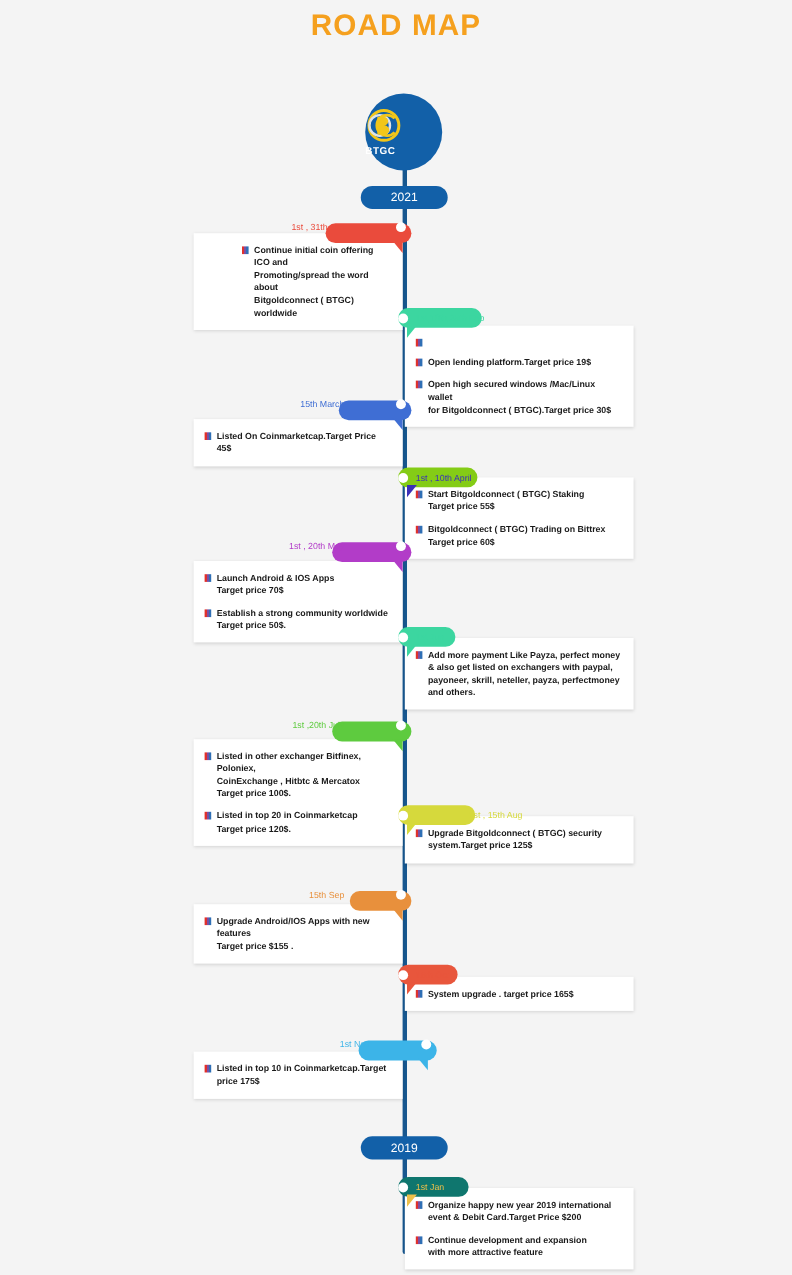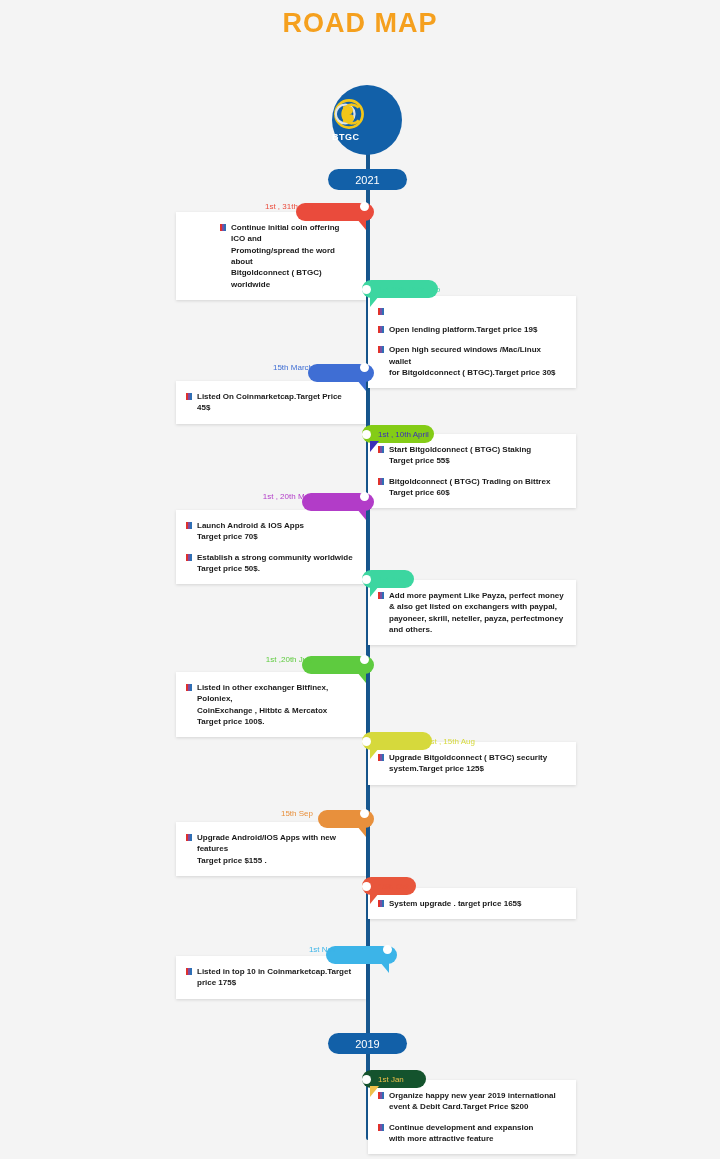--- a/index.html
+++ b/index.html
@@ -279,20 +279,25 @@
         <span class="dot"></span>
         <span class="blabel">1st  Jun</span>
       </div>
       <div class="card left" style="top: 672px;">
         <div class="bullet-item">
           <span class="bullet-mark"></span>
           <span class="bullet-text">Listed in other exchanger Bitfinex, Poloniex,
 CoinExchange , Hitbtc &amp; Mercatox
 Target price 100$.</span>
         </div>
+        <div class="bullet-item">
+          <span class="bullet-mark"></span>
+          <span class="bullet-text">Listed in top 20 in Coinmarketcap
+Target price 120$.</span>
+        </div>
       </div>
       <div class="badge left" style="top: 656px; background: rgb(94, 203, 63); color: rgb(94, 203, 63); width: 72px; left: 302px;">
         <span class="tail"></span>
         <span class="blabel">1st ,20th July</span>
         <span class="dot"></span>
       </div>
       <div class="card right" style="top: 742px;">
         <div class="bullet-item">
           <span class="bullet-mark"></span>
           <span class="bullet-text">Upgrade Bitgoldconnect ( BTGC)  security
@@ -344,21 +349,21 @@
           <span class="bullet-mark"></span>
           <span class="bullet-text">Organize happy new year 2019  international
 event &amp; Debit Card.Target Price $200</span>
         </div>
         <div class="bullet-item">
           <span class="bullet-mark"></span>
           <span class="bullet-text">Continue development and expansion
 with more attractive feature</span>
         </div>
       </div>
-      <div class="badge right" style="top: 1070px; background: #14532d; color: rgb(238, 192, 74); width: 64px; left: 362px;">
+      <div class="badge right" style="top: 1070px; background: #0f766e; color: rgb(238, 192, 74); width: 64px; left: 362px;">
         <span class="tail"></span>
         <span class="dot"></span>
         <span class="blabel">1st Jan</span>
       </div>
     </div>
 
 <div class="year-pill" style="top: 169px; background: rgb(18, 96, 168);">
       <span>2021</span>
     </div>
     <div class="year-pill" style="top: 1033px; background: rgb(18, 96, 168);">

